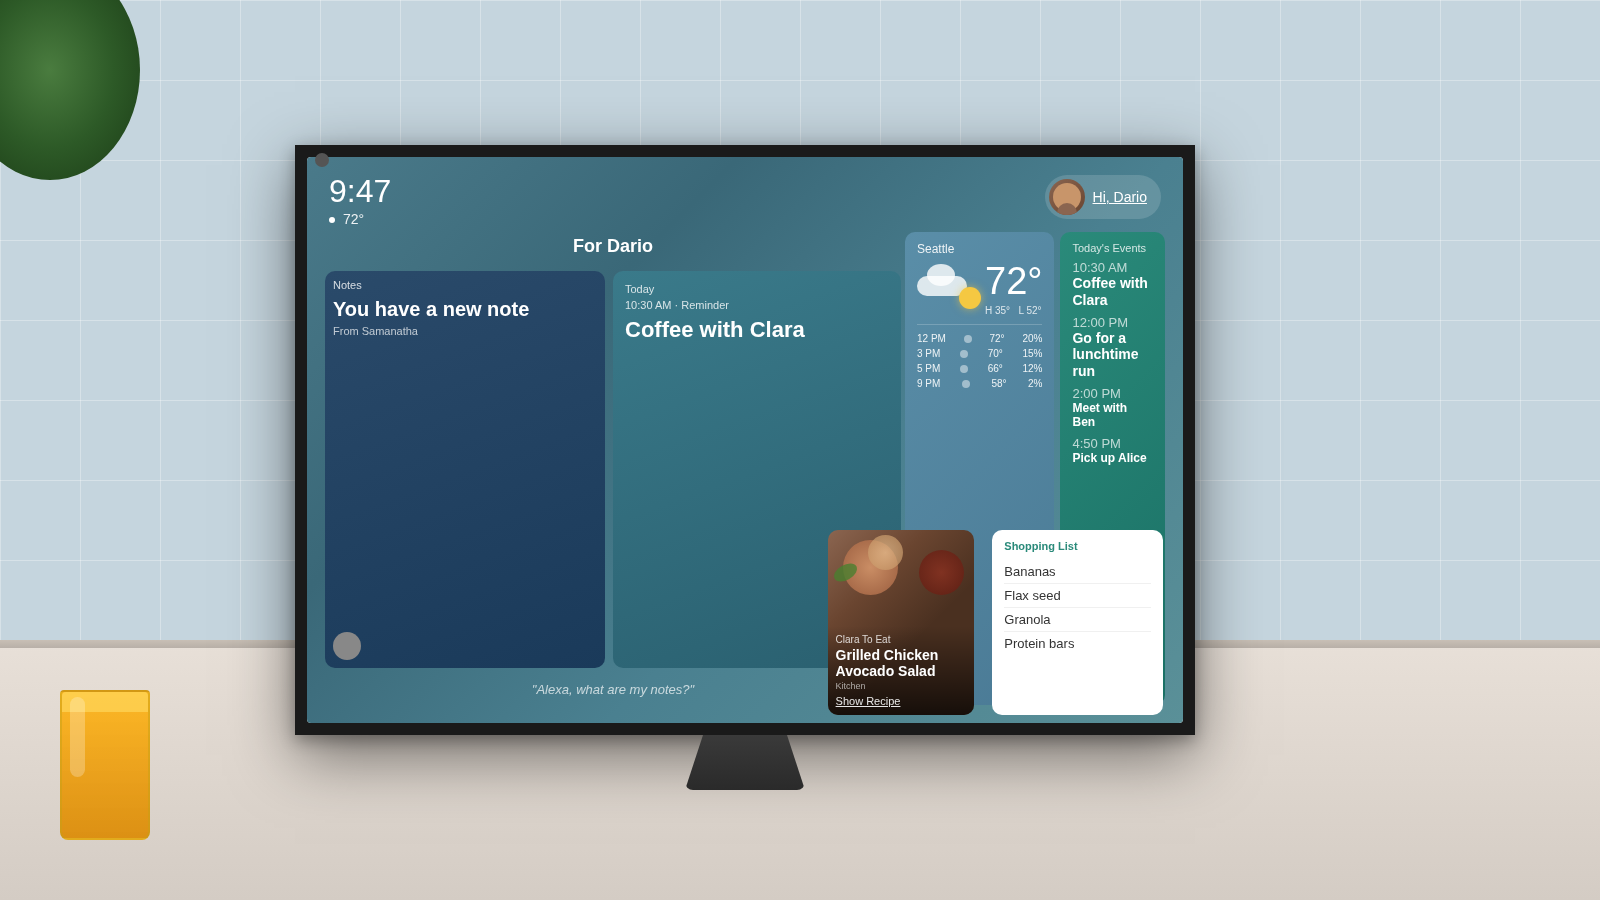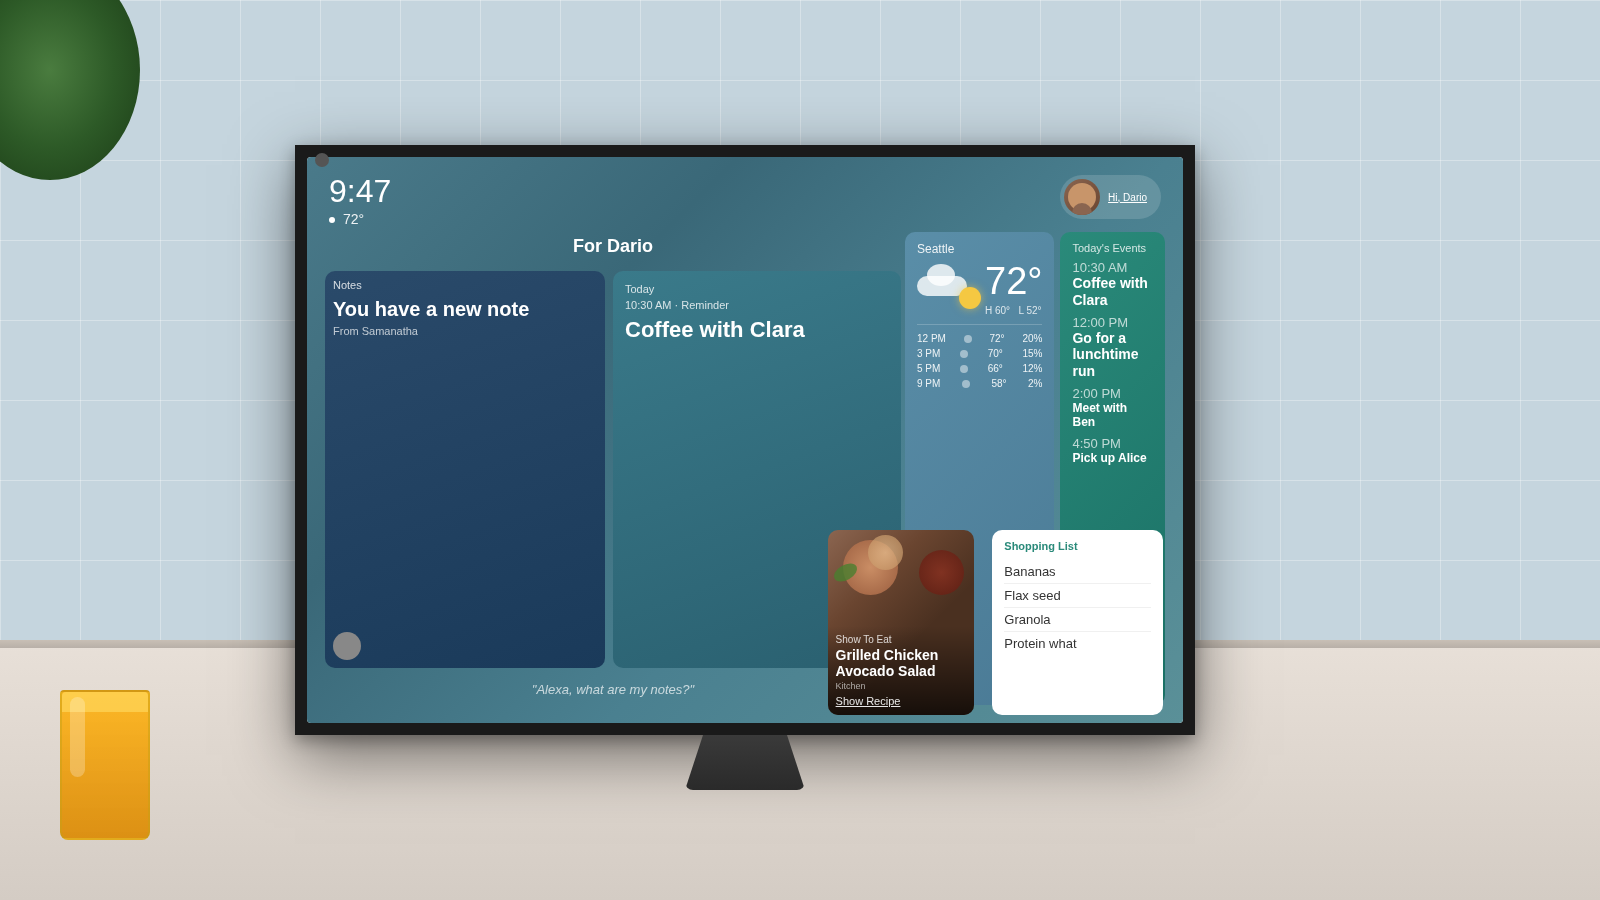--- a/index.html
+++ b/index.html
@@ -209,21 +209,21 @@
       position: absolute;
       bottom: -4px;
       left: 50%;
       transform: translateX(-50%);
       width: 20px;
       height: 12px;
       background: #8a6550;
       border-radius: 10px 10px 0 0;
     }
     .greeting-text {
-      font-size: 10px;
+      font-size: 14px;
       color: white;
       font-weight: 500;
       text-decoration: underline;
     }
 
     
     .main-content {
       display: flex;
       flex: 1;
       gap: 4px;
@@ -652,21 +652,21 @@
           <div class="weather-widget">
             <div class="weather-city">Seattle</div>
             <div class="weather-main">
               <div style="position:relative; width:60px; height:45px; flex-shrink:0;">
                 <div class="cloud-shape"></div>
                 <div class="sun-rays"></div>
               </div>
               <div>
                 <div class="weather-big-temp">72°</div>
                 <div class="weather-hi-lo">
-                  <span>H 60°</span>
+                  <span>H 35°</span>
                   &nbsp;
                   <span>L 52°</span>
                 </div>
               </div>
             </div>
             <div class="weather-forecast">
               <div class="forecast-row">
                 <span>12 PM</span>
                 <div class="forecast-circle"></div>
                 <span>72°</span>
@@ -720,34 +720,34 @@
 
         <div class="recipe-widget" style="flex:1;">
           <div class="recipe-bg">
             <div class="food-deco">
               <div class="food-circle-1"></div>
               <div class="food-circle-2"></div>
               <div class="food-circle-3"></div>
               <div class="food-leaf"></div>
             </div>
             <div class="recipe-overlay">
-              <div class="recipe-what-to-eat">Show To Eat</div>
+              <div class="recipe-what-to-eat">Clara To Eat</div>
               <div class="recipe-title">Grilled Chicken Avocado Salad</div>
               <div class="recipe-source">Kitchen</div>
               <div class="recipe-show">Show Recipe</div>
             </div>
           </div>
         </div>
 
         <div class="shopping-widget" style="flex:1;">
           <div class="shopping-title">Shopping List</div>
           <div class="shopping-item">Bananas</div>
           <div class="shopping-item">Flax seed</div>
           <div class="shopping-item">Granola</div>
-          <div class="shopping-item">Protein what</div>
+          <div class="shopping-item">Protein bars</div>
         </div>
 
       </div>
 
     </div>
   </div>
   <div class="tv-stand"></div>
 </div>
 
 </body></html>

